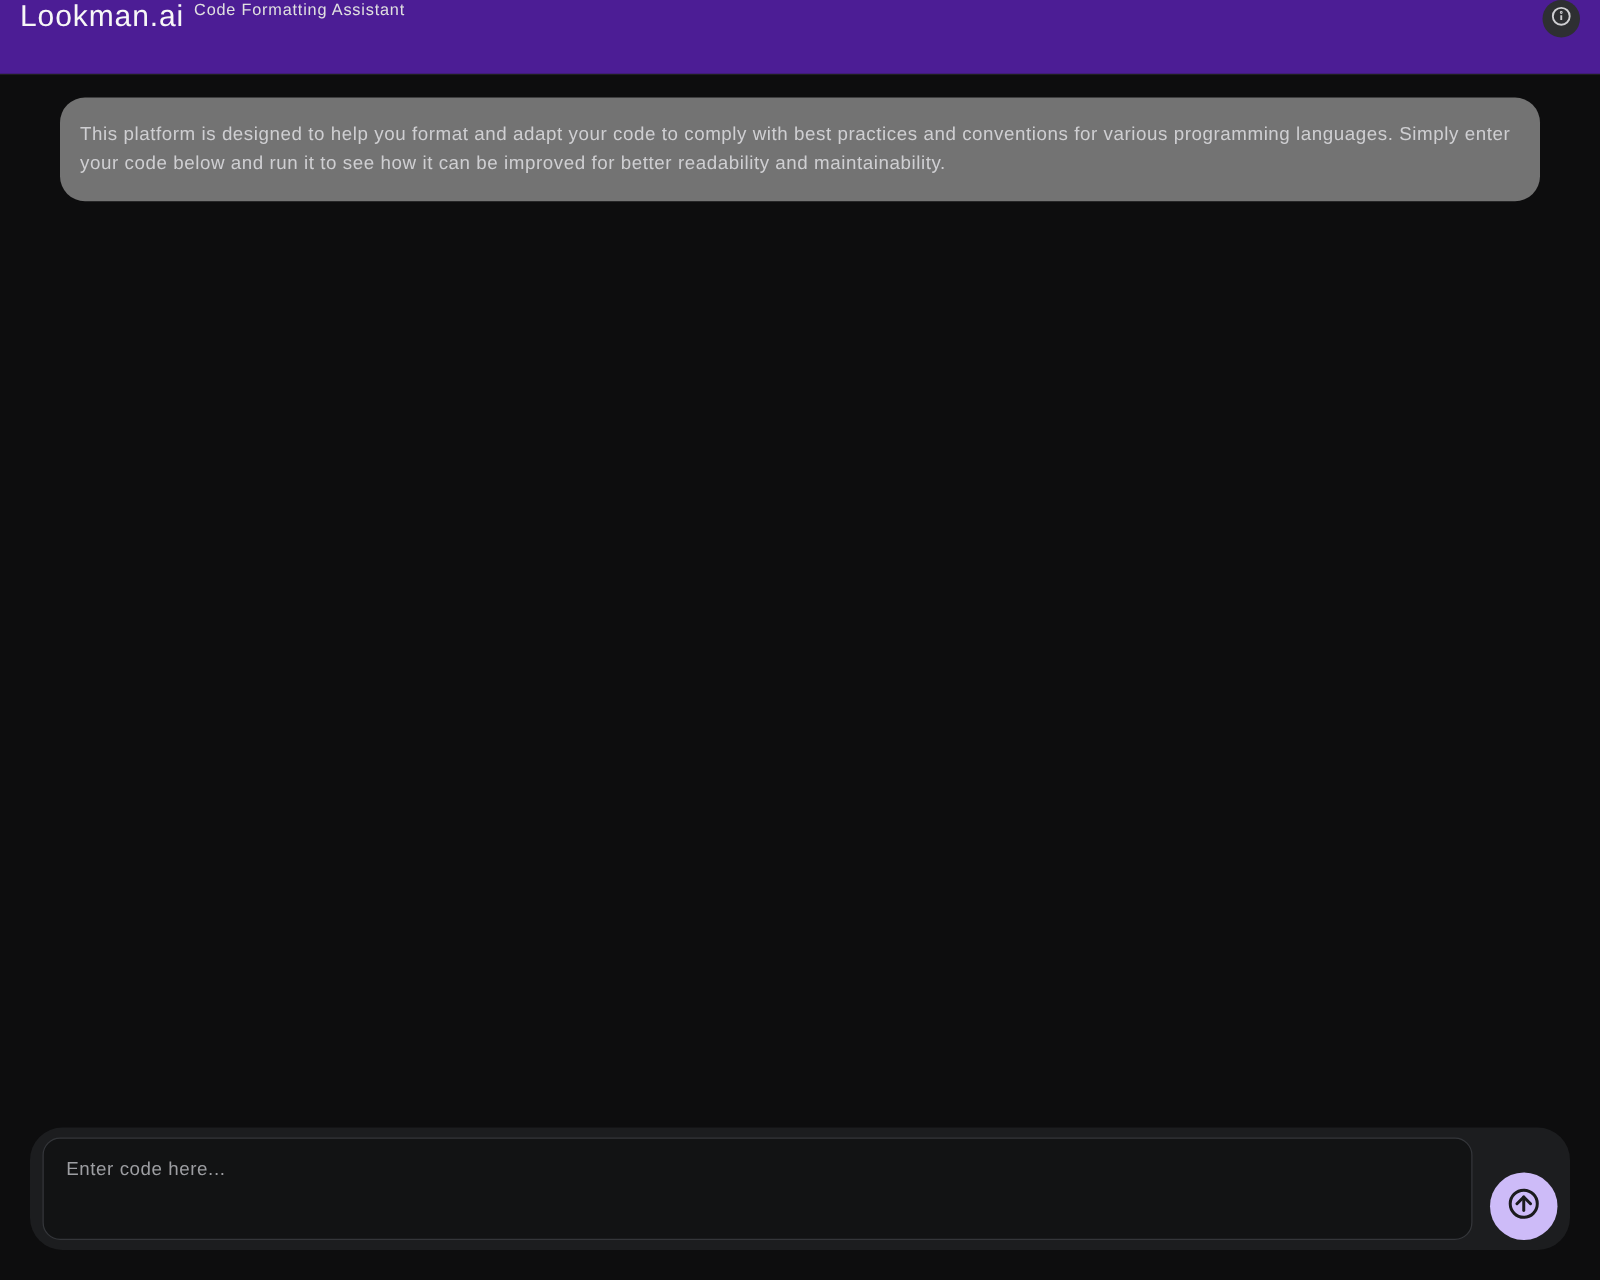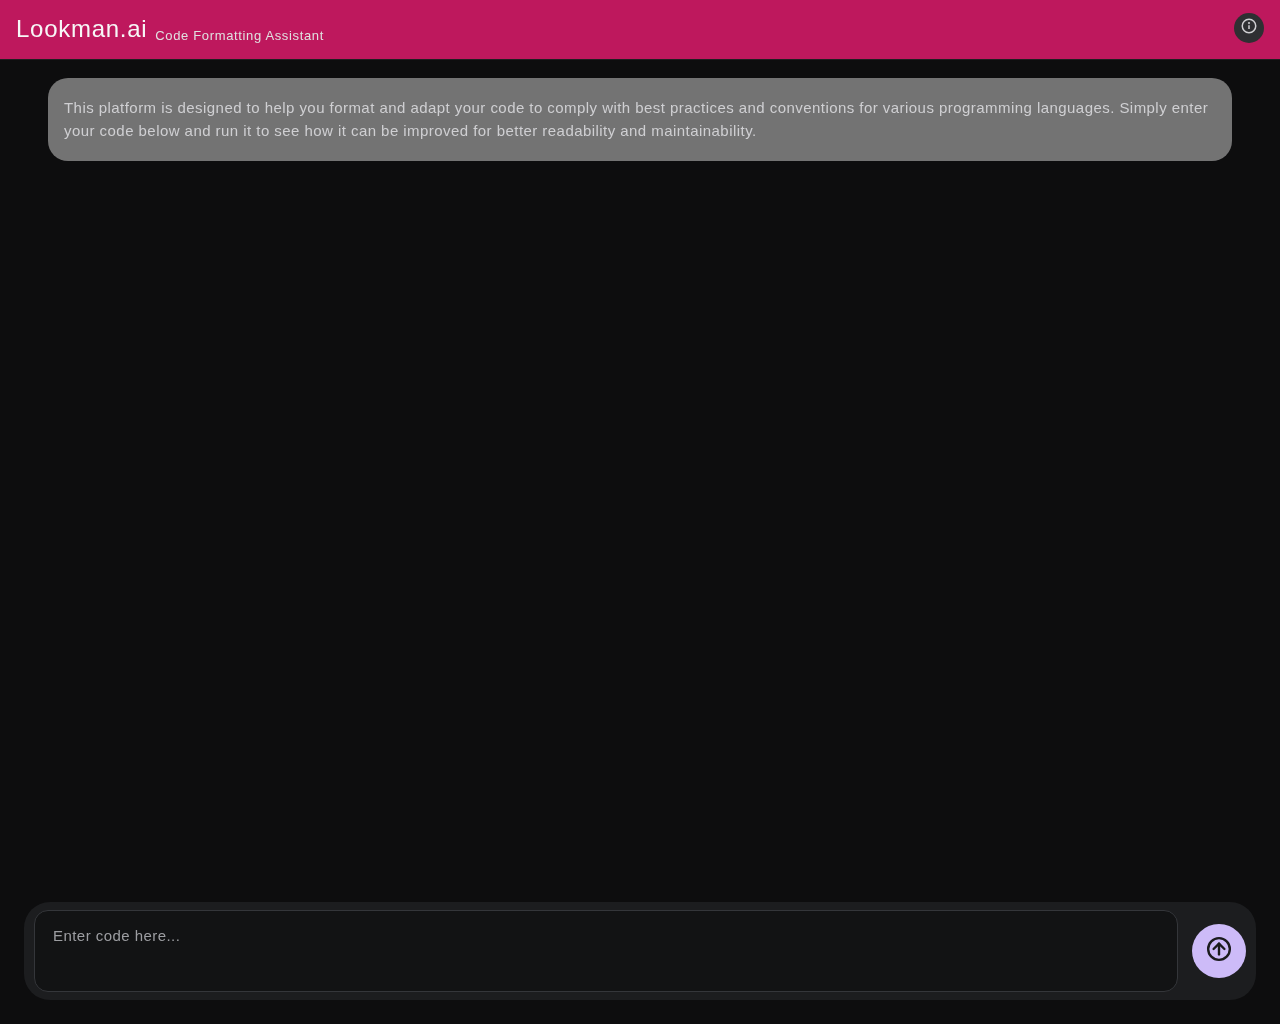--- a/index.html
+++ b/index.html
@@ -13,24 +13,24 @@
     letter-spacing: 0.02em;
   }
   .app {
     display: flex;
     flex-direction: column;
     height: 100%;
   }
   
   .header {
     height: 60px;
-    background: #be185d;
+    background: #4c1d95;
     display: flex;
-    align-items: flex-end;
-    padding: 16px 16px;
+    align-items: flex-start;
+    padding: 0 16px;
     border-bottom: 1px solid #1e1f20;
   }
   .brand {
     font-size: 24px;
     font-weight: 400;
     color: #f7f7f7;
     letter-spacing: 0.03em;
   }
   .subtitle {
     font-size: 13px;
@@ -75,21 +75,21 @@
   }
   
   .footer {
     padding: 0 24px 24px 24px;
   }
   .input-wrap {
     background: #1c1d1f;
     border-radius: 26px;
     padding: 8px 10px 8px 10px;
     display: flex;
-    align-items: center;
+    align-items: flex-end;
     gap: 14px;
   }
   .code-input {
     flex: 1;
     min-height: 82px;
     background: #121314;
     border: 1px solid #34363a;
     border-radius: 14px;
     color: #e6e6e6;
     font-family: inherit;

